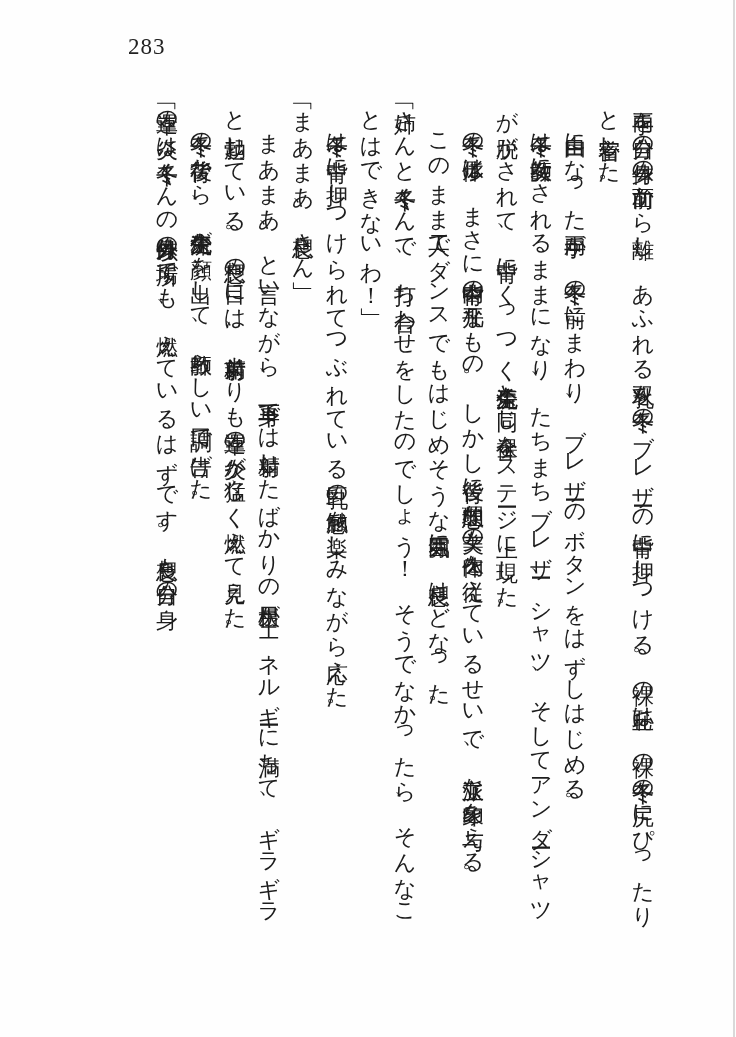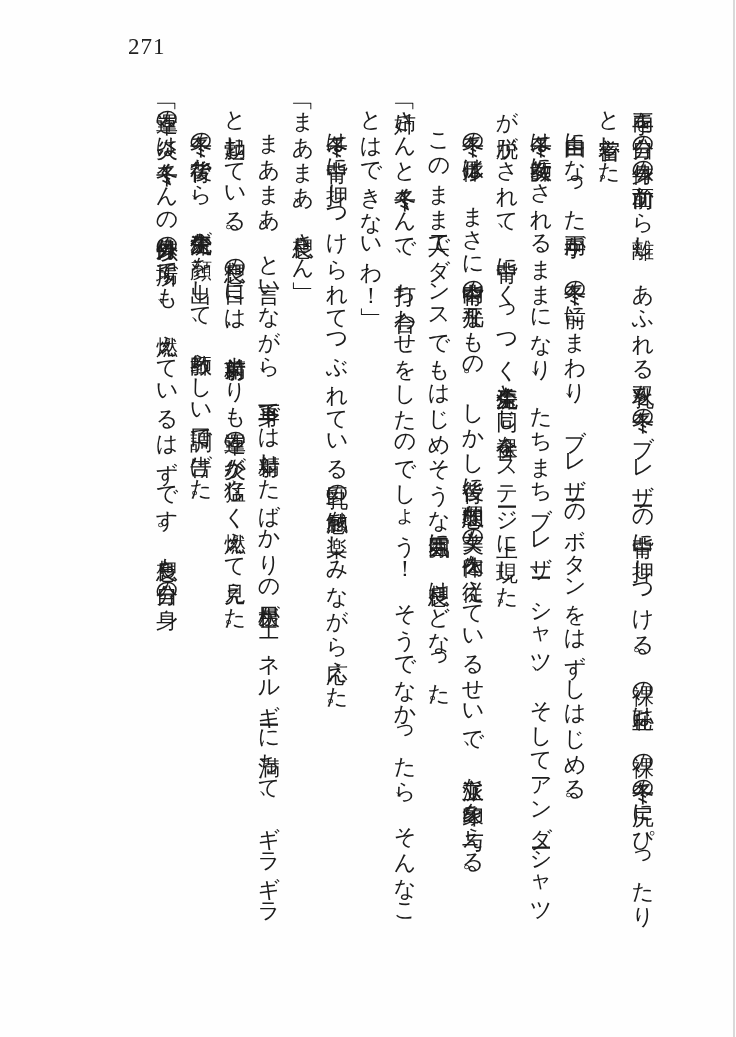--- a/index.html
+++ b/index.html
@@ -52,21 +52,21 @@
   .para-indent   { text-indent: 1em; }
   .para-noindent { text-indent: 0; }
 </style>
 </head>
 <body>
 
 <div class="book-page">
 
   <div class="scan-edge"></div>
 
-  <div class="page-number">271</div>
+  <div class="page-number">283</div>
 
   <div class="text-area">
     <p class="para-noindent">両手を自分の身体の前面から離し、あふれる双乳を千冬のブレザーの背中に押しつける。裸の恥丘は、裸の千冬の尻にぴったりと密着した。</p>
     <p class="para-indent">自由になった両手が、千冬の前にまわり、ブレザーのボタンをはずしはじめる。</p>
     <p class="para-indent">千冬は女教師にされるままになり、たちまちブレザー、シャツ、そしてアンダーシャツが脱がされて、背中にくっつく流奈先生と同じ全裸をステージ上に現した。</p>
     <p class="para-indent">千冬の体形は、まさに中肉中背の平凡なもの。しかし背後に理想的な美女の肉体を従えているせいで、立派な印象を与える。</p>
     <p class="para-indent">このまま二人でダンスでもはじめそうな雰囲気に、想良はどなった。</p>
     <p class="para-noindent">「姉さんと千冬くんで、打ち合わせをしたのでしょう！　そうでなかったら、そんなことはできないわ！」</p>
     <p class="para-indent">千冬は背中に押しつけられてつぶれている巨乳の感触を楽しみながら応えた。</p>
     <p class="para-noindent">「まあまあ、想良さん」</p>

